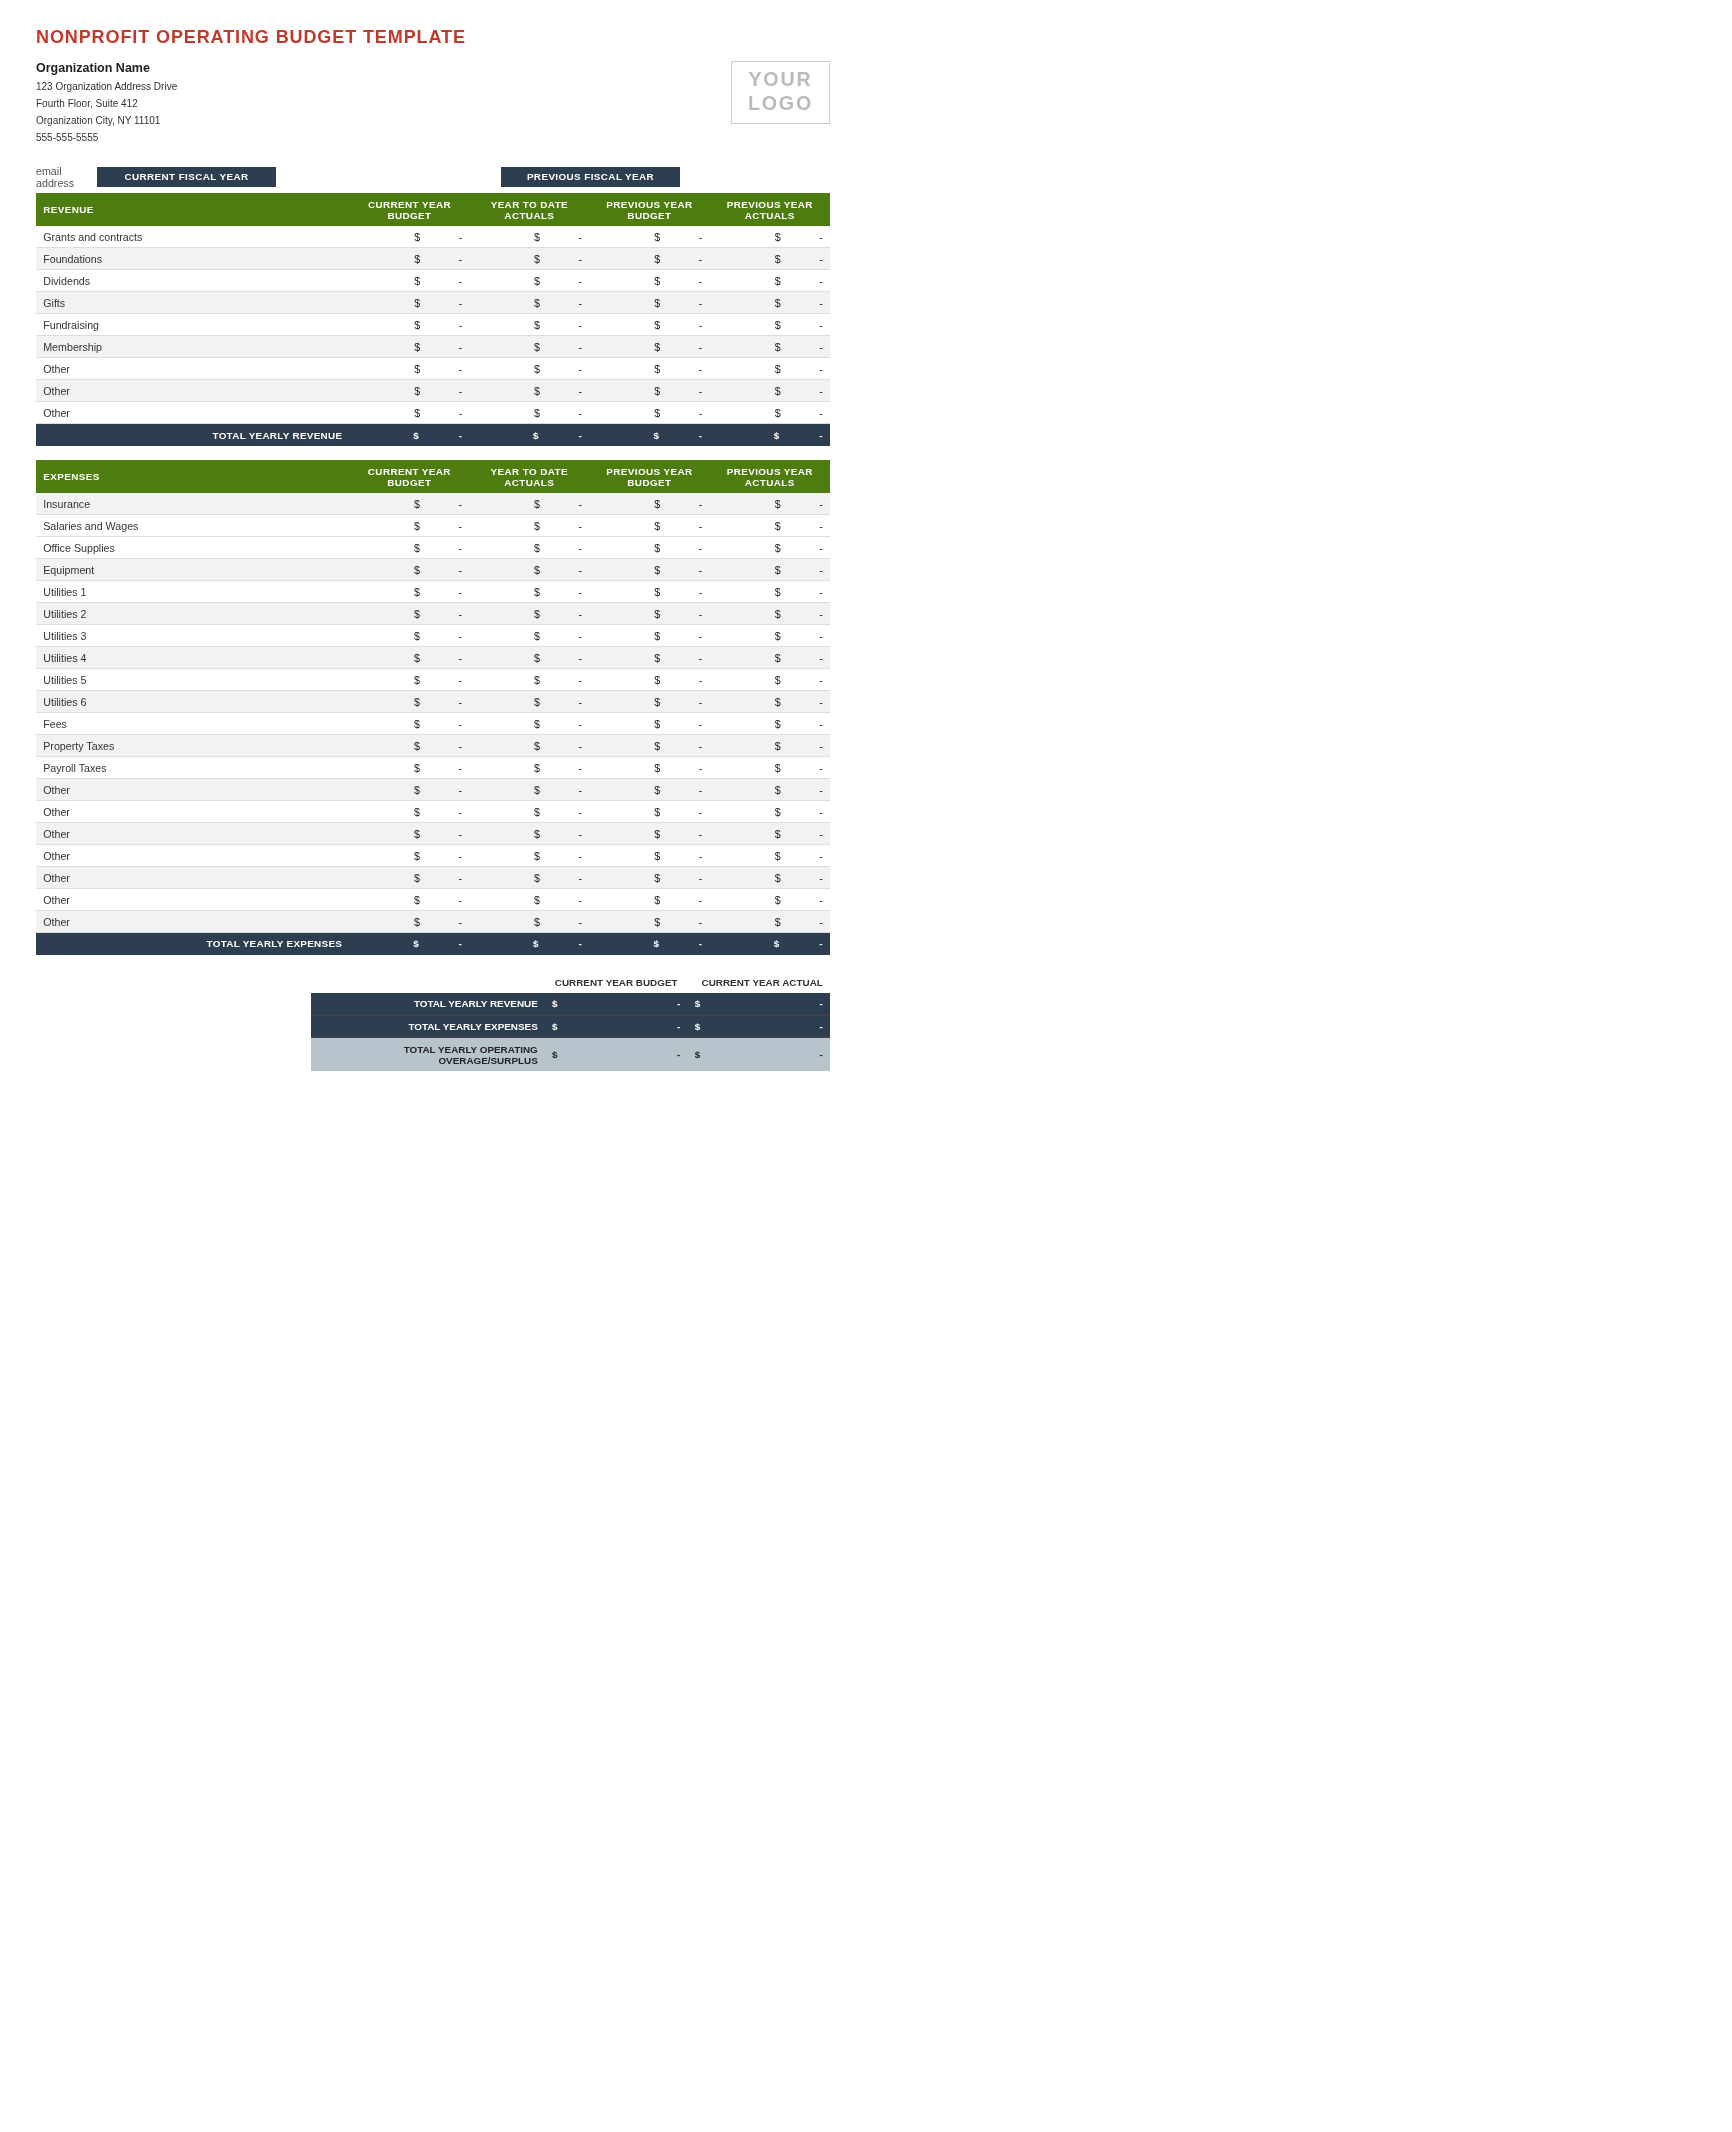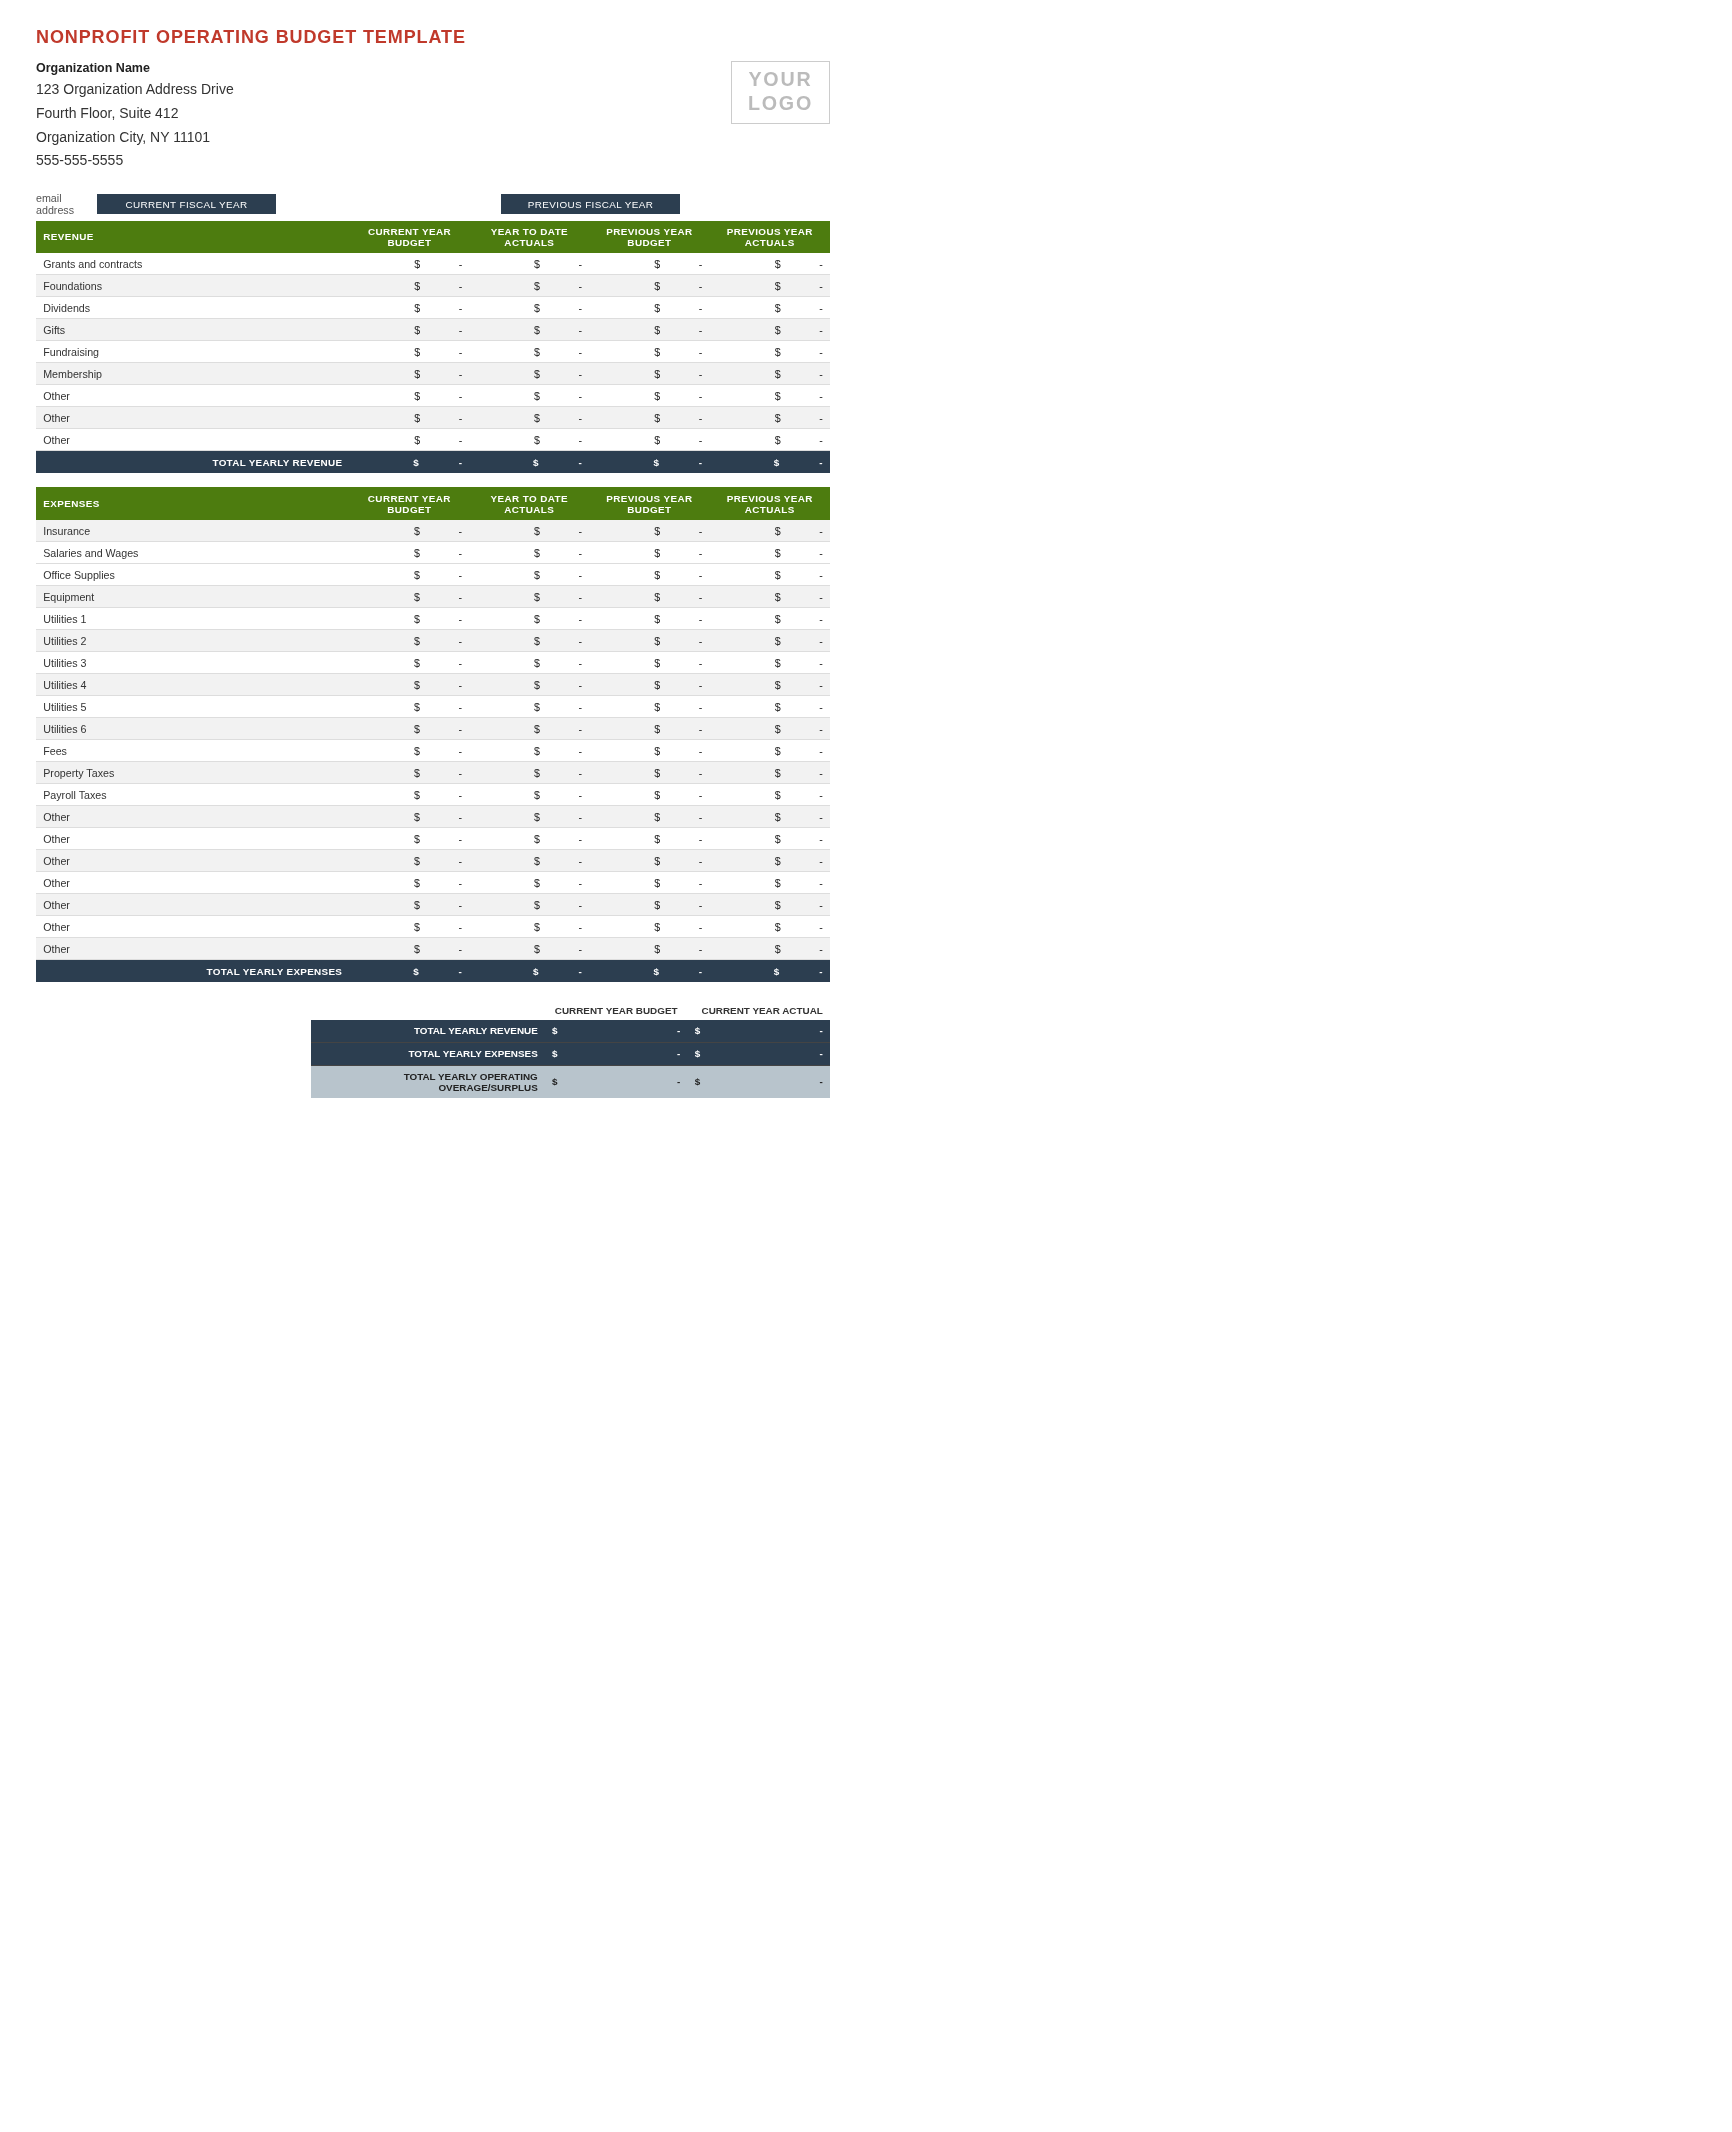--- a/index.html
+++ b/index.html
@@ -17,21 +17,21 @@
       font-weight: bold;
       letter-spacing: 0.9px;
       margin-bottom: 12.5px;
     }
     .org-name {
       font-weight: bold;
       font-size: 12.5px;
       margin-bottom: 3.6px;
     }
     .org-info {
-      font-size: 14px;
+      font-size: 10px;
       color: #333;
       line-height: 1.7;
     }
     .header-block {
       display: flex;
       justify-content: space-between;
       align-items: flex-start;
       margin-bottom: 14.3px;
     }
     .logo-box {
@@ -59,21 +59,21 @@
       color: #555;
       padding: 4.5px 0;
     }
     .fiscal-header-group {
       display: flex;
       flex: 1;
     }
     .fiscal-header-cell {
       background: #2c3e50;
       color: #fff;
-      font-weight: normal;
+      font-weight: bold;
       font-size: 9.9px;
       text-align: center;
       padding: 4.5px 5.4px;
       letter-spacing: 0.4px;
       margin-left: 23px;
     }
     .fiscal-header-cell.current {
       width: 179px;
     }
     .fiscal-header-cell.gap {

